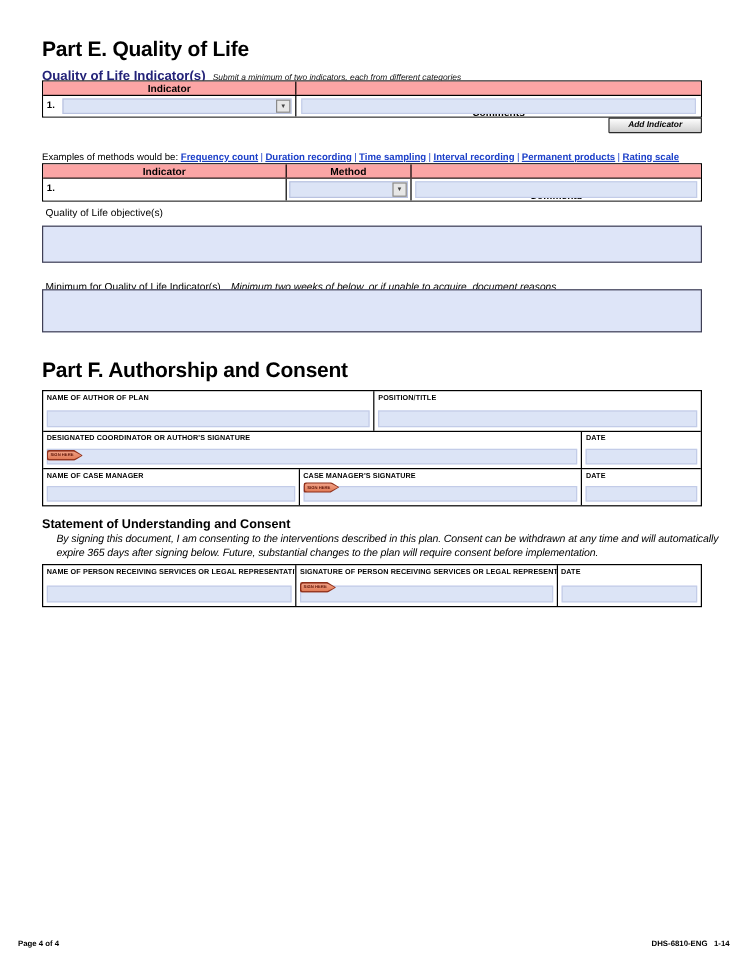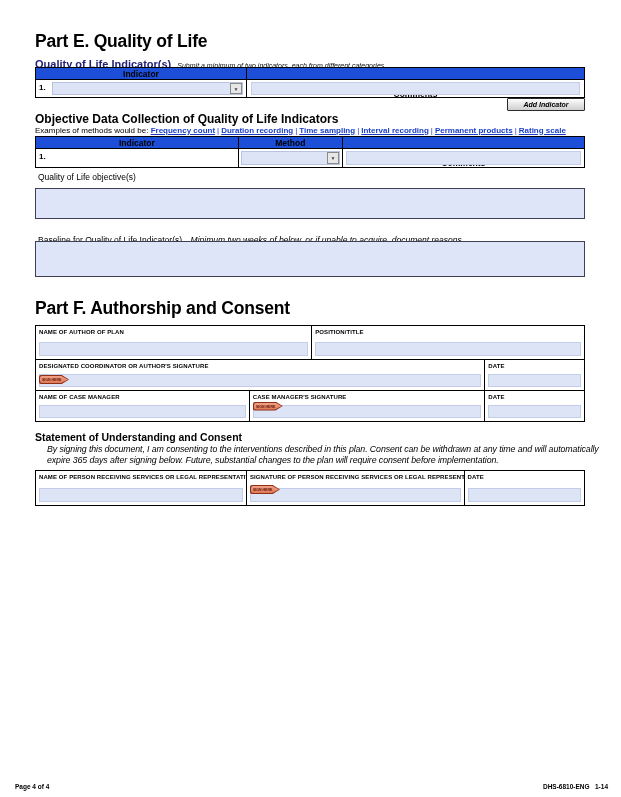--- a/index.html
+++ b/index.html
@@ -16,21 +16,21 @@
 
   .qol-link { font-size:11px; font-weight:bold; color:#232278; text-decoration:underline; cursor:pointer; }
   .note-italic { font-style:italic; font-size:7px; color:#111; margin-left:6px; }
 
   .methods-line { font-size:8px; color:#000; }
   .method-link { color:#1a3ec8; font-weight:bold; text-decoration:underline; cursor:pointer; }
   .sep { color:#1a3ec8; margin:0 2px; }
 
   
   .tbl { position:absolute; left:35px; width:550px; border:1.5px solid #000; background:#fff; }
-  .hrow { display:flex; background:#1d4ed8; border-bottom:1px solid #000; height:12px; }
+  .hrow { display:flex; background:#fca5a5; border-bottom:1px solid #000; height:12px; }
   .hcell { font-size:8.5px; font-weight:bold; text-align:center; line-height:12px; border-right:1px solid #000; }
   .hcell:last-child { border-right:none;margin-top:20px; }
   .brow { display:flex; background:#fff; }
   .bcell { position:relative; border-right:1px solid #000; }
   .bcell:last-child { border-right:none; }
   .rownum { position:absolute; left:3px; top:3px; font-size:8px; font-weight:bold; }
 
   .fld { position:absolute; background:#dce4f6; border:1px solid #c3cce8; }
   .dd  { position:absolute; background:#dce4f6; border:1px solid #b9c2e0; }
   .dd-btn { position:absolute; right:0; top:0; bottom:0; width:12px; background:#e7e7e7;
@@ -87,21 +87,20 @@
         <div class="dd-btn" style="right:4px;top:3px;bottom:3px;">▼</div>
       </div>
       <div class="bcell" style="width:61.5%;">
         <div class="fld" style="left:4px;right:4px;top:2px;bottom:2px;"></div>
       </div>
     </div>
   </div>
 
   <div class="add-btn" style="top:98px;right:36px;position:absolute;">Add Indicator</div>
 
-  <div class="abs h2" style="top:112px;left:35px;">Objective Data Collection of Quality of Life Indicators</div>
 
   <div class="abs methods-line" style="top:125.5px;left:35px;white-space:nowrap;">
     <span>Examples of methods would be:</span>
     <span class="method-link">Frequency count</span><span class="sep">|</span><span class="method-link">Duration recording</span><span class="sep">|</span><span class="method-link">Time sampling</span><span class="sep">|</span><span class="method-link">Interval recording</span><span class="sep">|</span><span class="method-link">Permanent products</span><span class="sep">|</span><span class="method-link">Rating scale</span>
   </div>
 
   <div class="tbl" style="top:136px;">
     <div class="hrow">
       <div class="hcell" style="width:37%;">Indicator</div>
       <div class="hcell" style="width:19%;">Method</div>
@@ -118,21 +117,21 @@
       <div class="bcell" style="width:44%;">
         <div class="fld" style="left:3px;right:3px;top:2px;bottom:2px;"></div>
       </div>
     </div>
   </div>
 
   <div class="abs lbl-line" style="top:172px;left:38px;">Quality of Life objective(s)</div>
   <div class="big-box" style="top:188px;height:31px;"></div>
 
   <div class="abs" style="top:229px;left:38px;white-space:nowrap;">
-    <span class="lbl-line">Baseline for Quality of Life Indicator(s)</span>
+    <span class="lbl-line">Minimum for Quality of Life Indicator(s)</span>
     <span class="lbl-line" style="font-style:italic;margin-left:4px;">Minimum two weeks of below, or if unable to acquire, document reasons</span>
   </div>
   <div class="big-box" style="top:241px;height:36px;"></div>
 
   <div class="abs h1" style="top:298px;left:35px;">Part F. Authorship and Consent</div>
 
   <div class="tbl" style="top:325px;">
 
     <div class="frow" style="height:34px;">
       <div class="fcell" style="width:50.4%;">

